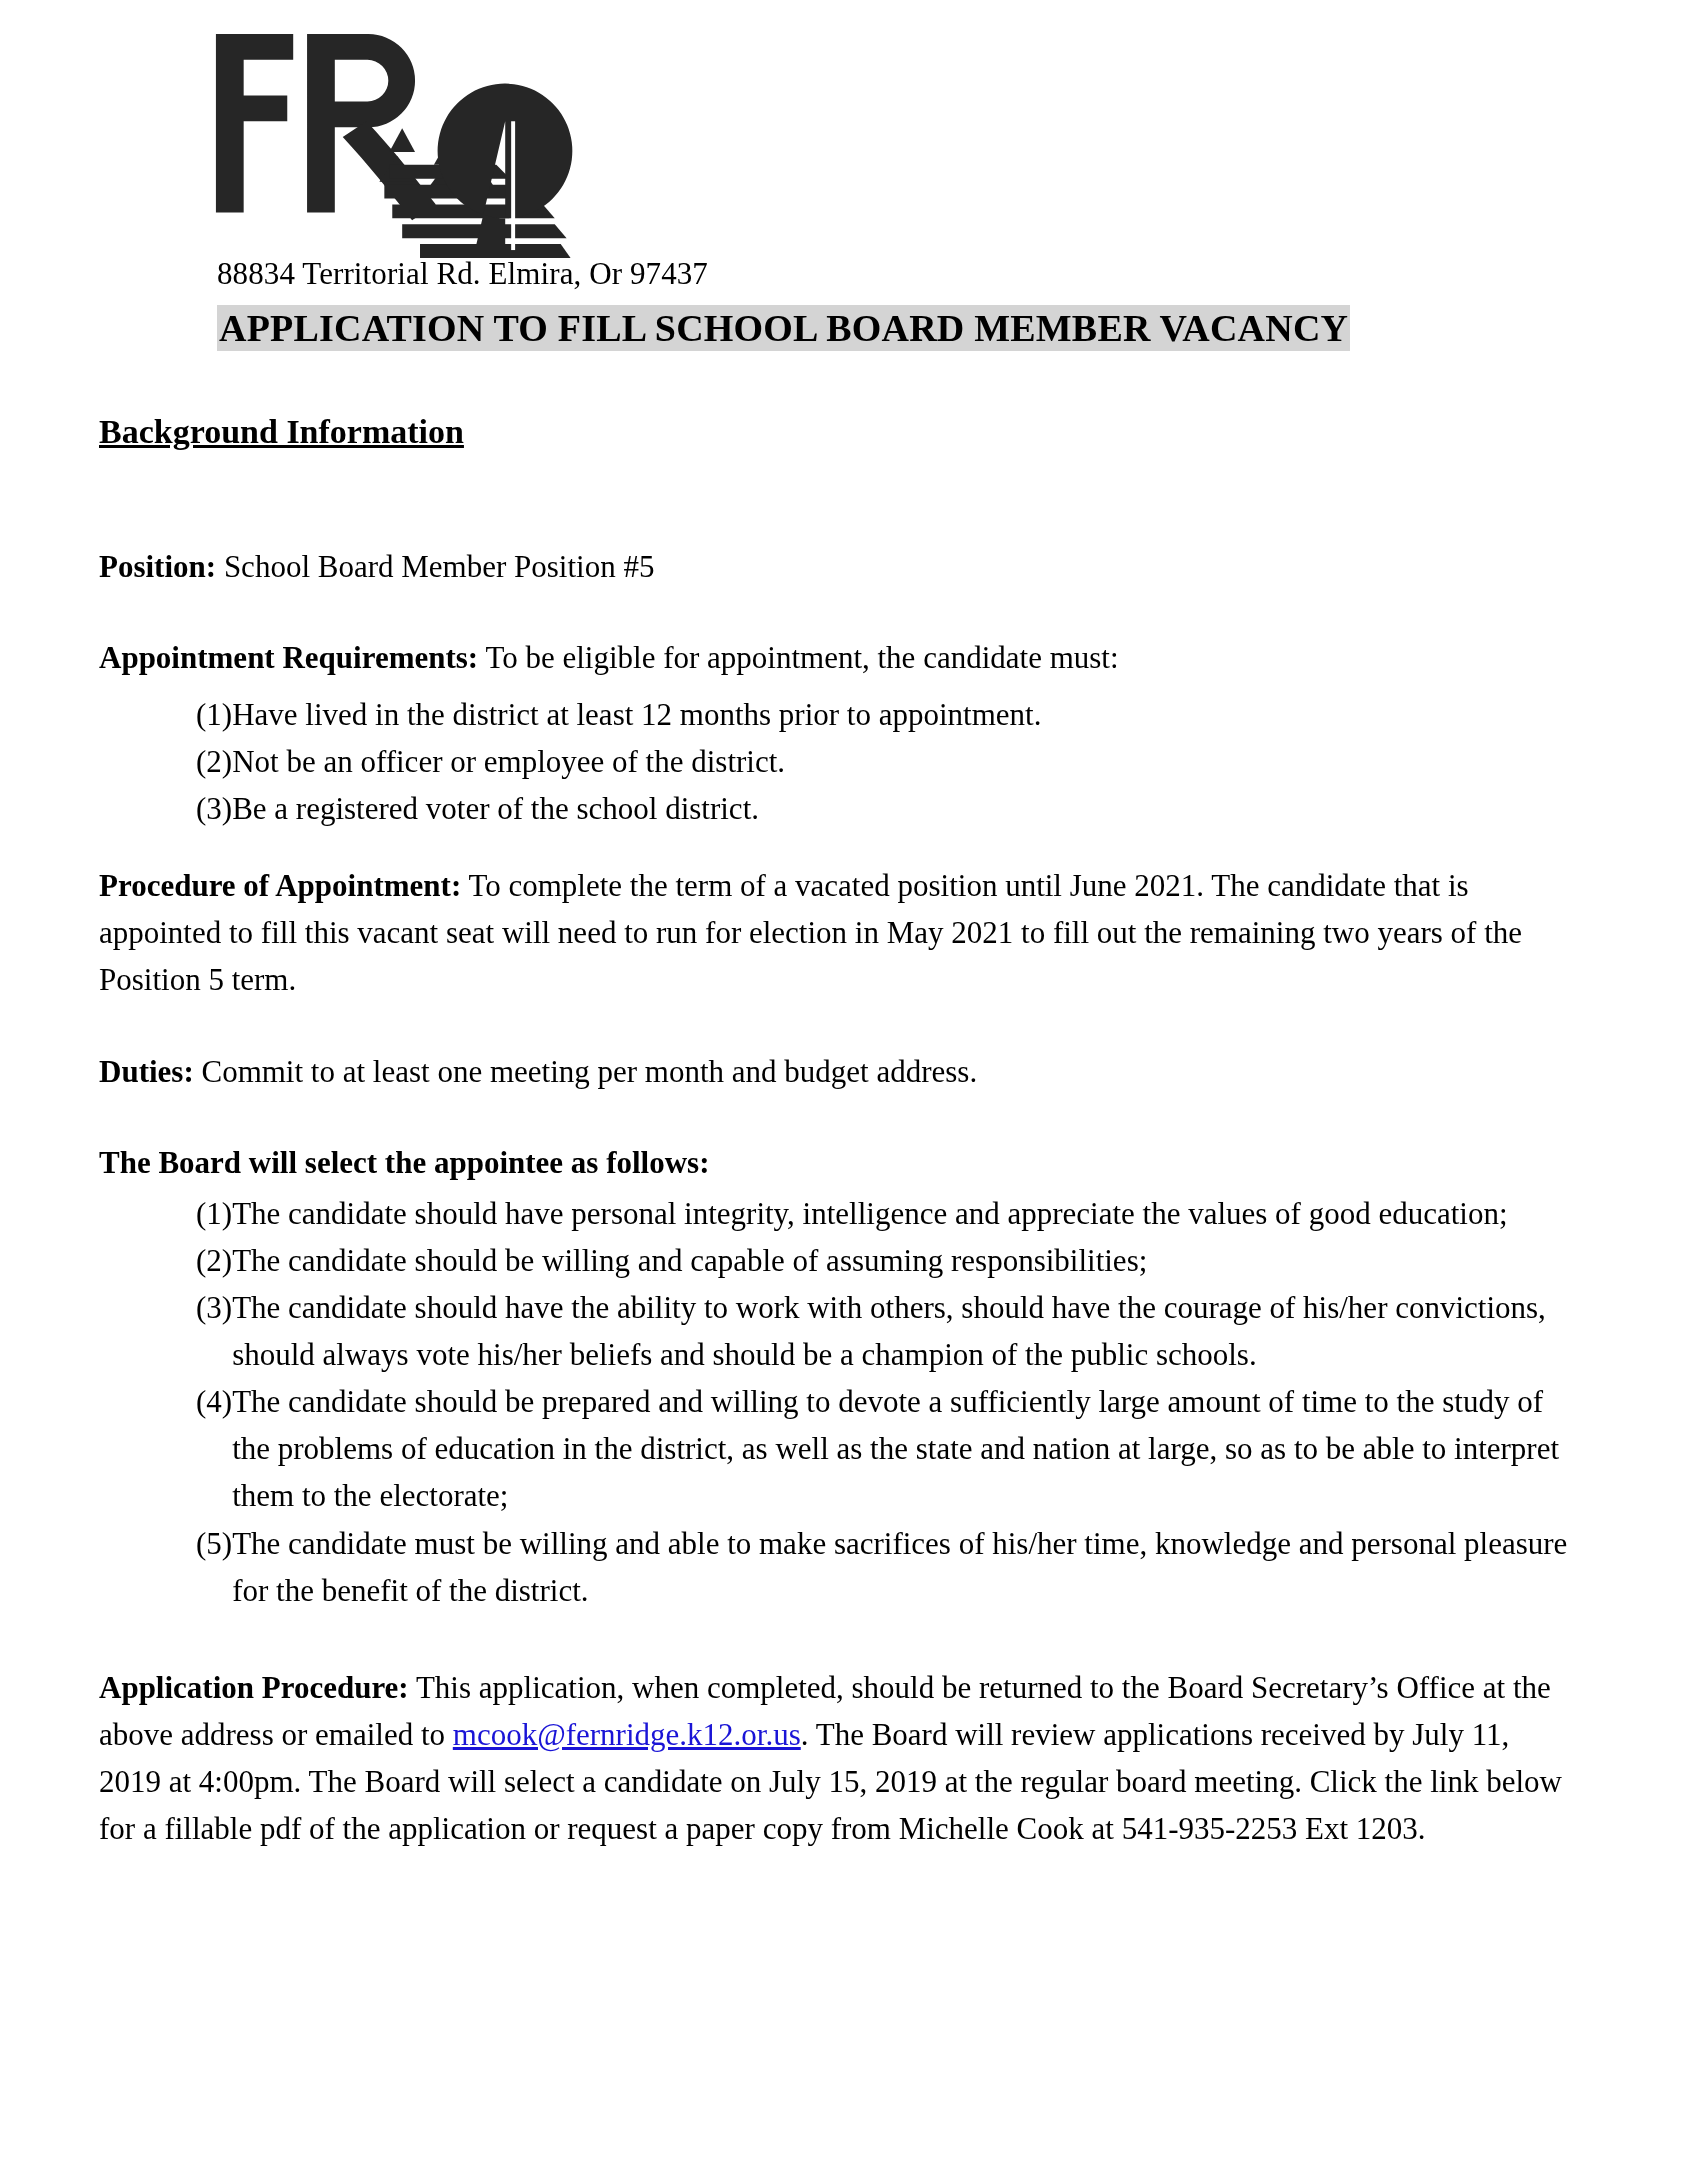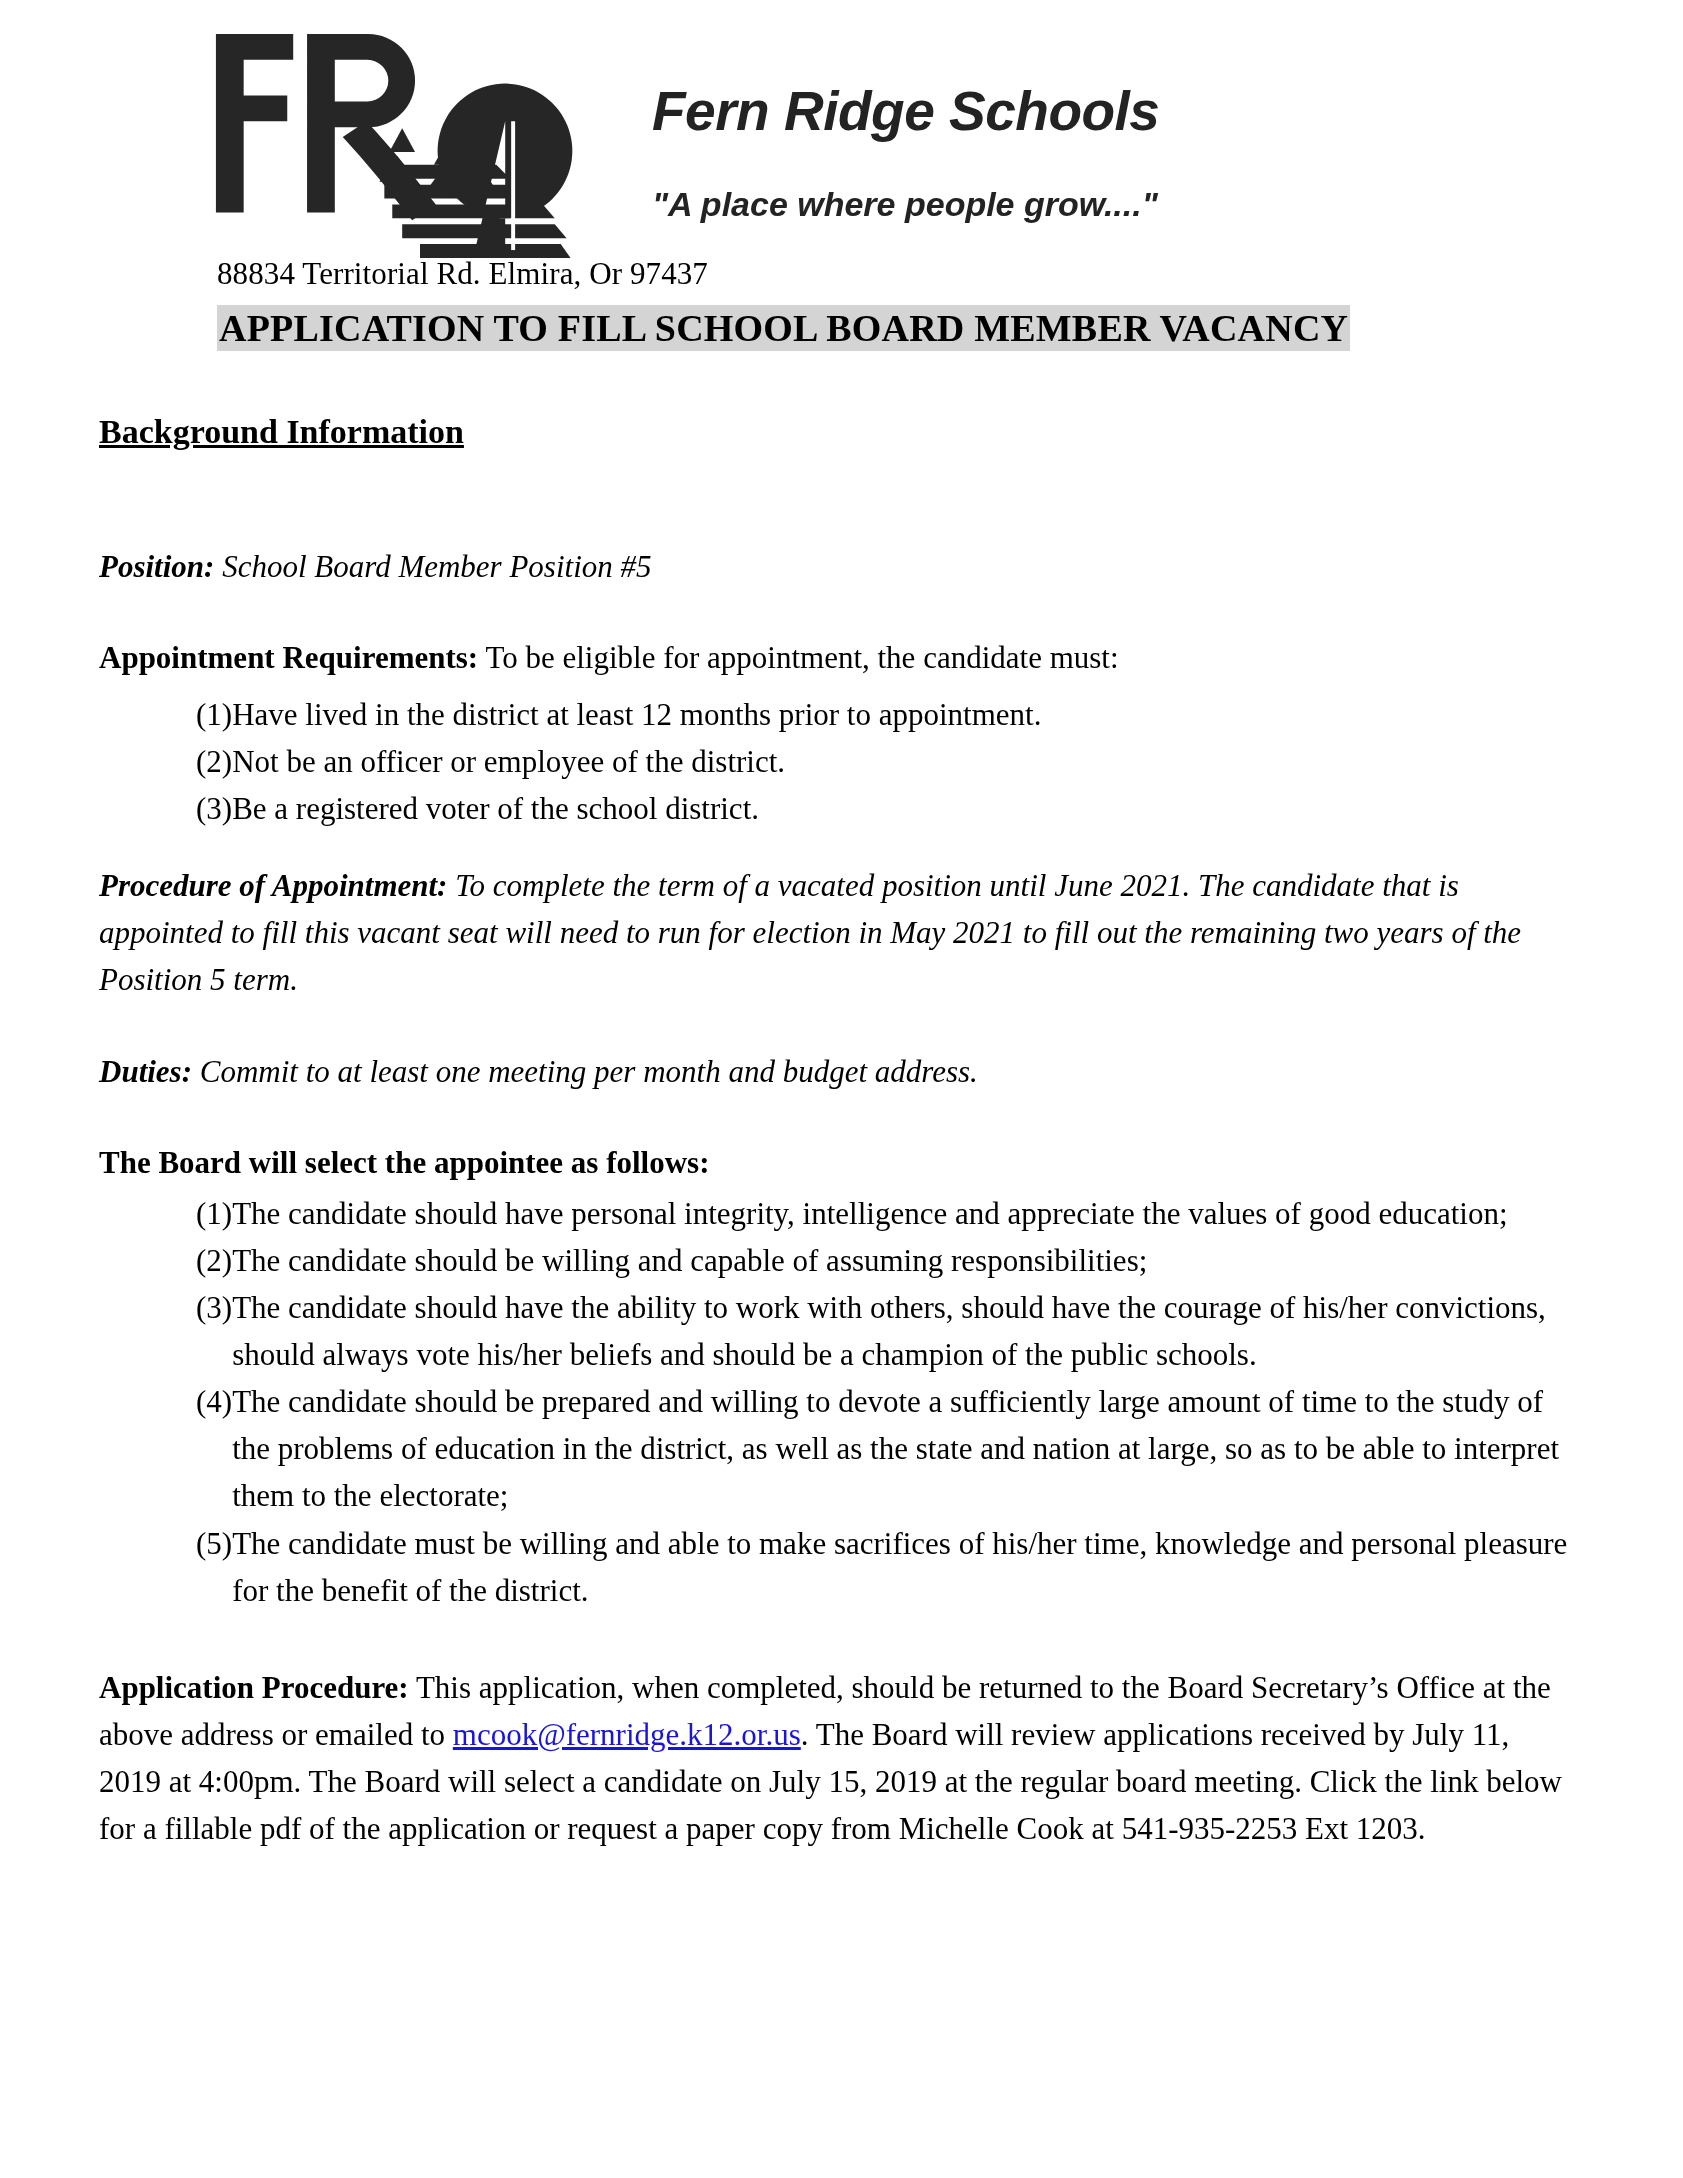--- a/index.html
+++ b/index.html
@@ -94,21 +94,21 @@
     line-height: 1.52;
   }
 
   .section-heading {
     font-weight: bold;
     text-decoration: underline;
     font-size: 34px;
     margin-bottom: 85px;
   }
 
-  .block { margin-bottom: 44px; font-style: italic; }
+  .block { margin-bottom: 44px; }
   .block-tight { margin-bottom: 10px; }
 
   .lead { font-weight: bold; }
 
   .para { text-align: left; }
 
   
   .numlist {
     margin: 0;
     padding: 0;
@@ -174,24 +174,20 @@
           <path d="M186 180 h152 l12 14 h-164 z"></path>
           <path d="M196 200 h154 l12 14 h-166 z"></path>
           <path d="M214 220 h142 l10 14 h-152 z"></path>
 
           <path d="M300 58 a68 68 0 1 1 -0.5 0 z M300 96 l0 128 l-30 0 z" fill-rule="evenodd"></path>
           <rect x="306" y="96" width="4" height="130" fill="#ffffff"></rect>
         </g>
       </svg>
     </div>
 
-    <div class="brand-block">
-      <div class="brand-name">Fern Ridge Schools</div>
-      <div class="brand-tagline">"A place where people grow...."</div>
-    </div>
   </div>
 
   <div class="address-line">88834 Territorial Rd.  Elmira, Or 97437</div>
 
   <div>
     <span class="doc-title">APPLICATION TO FILL SCHOOL BOARD MEMBER VACANCY</span>
   </div>
 
   <div class="content">
 

